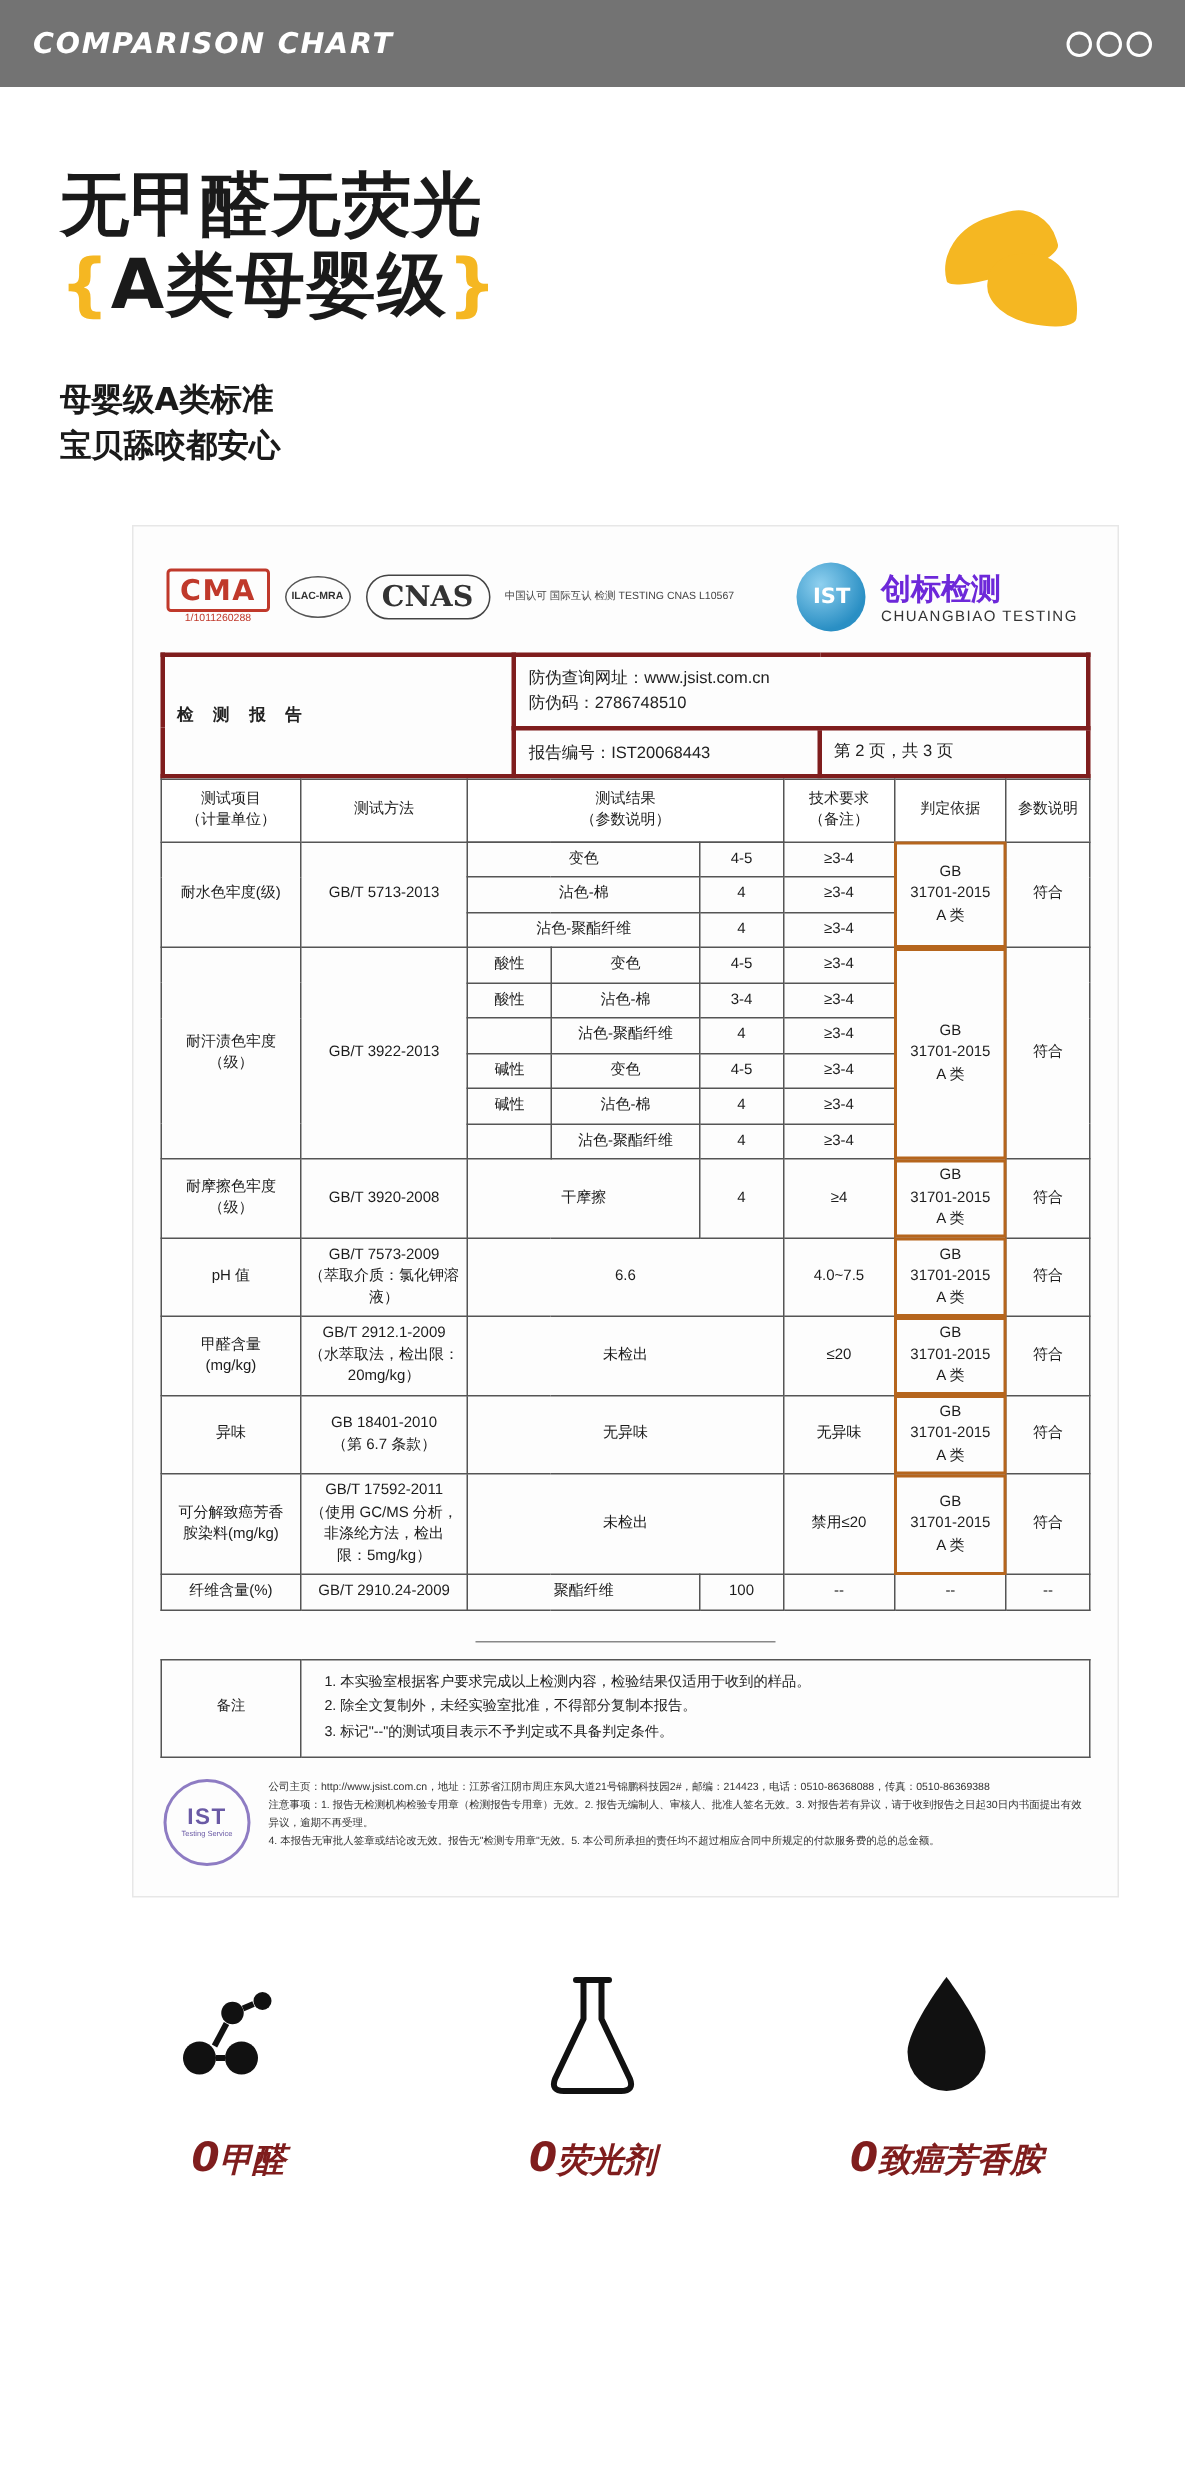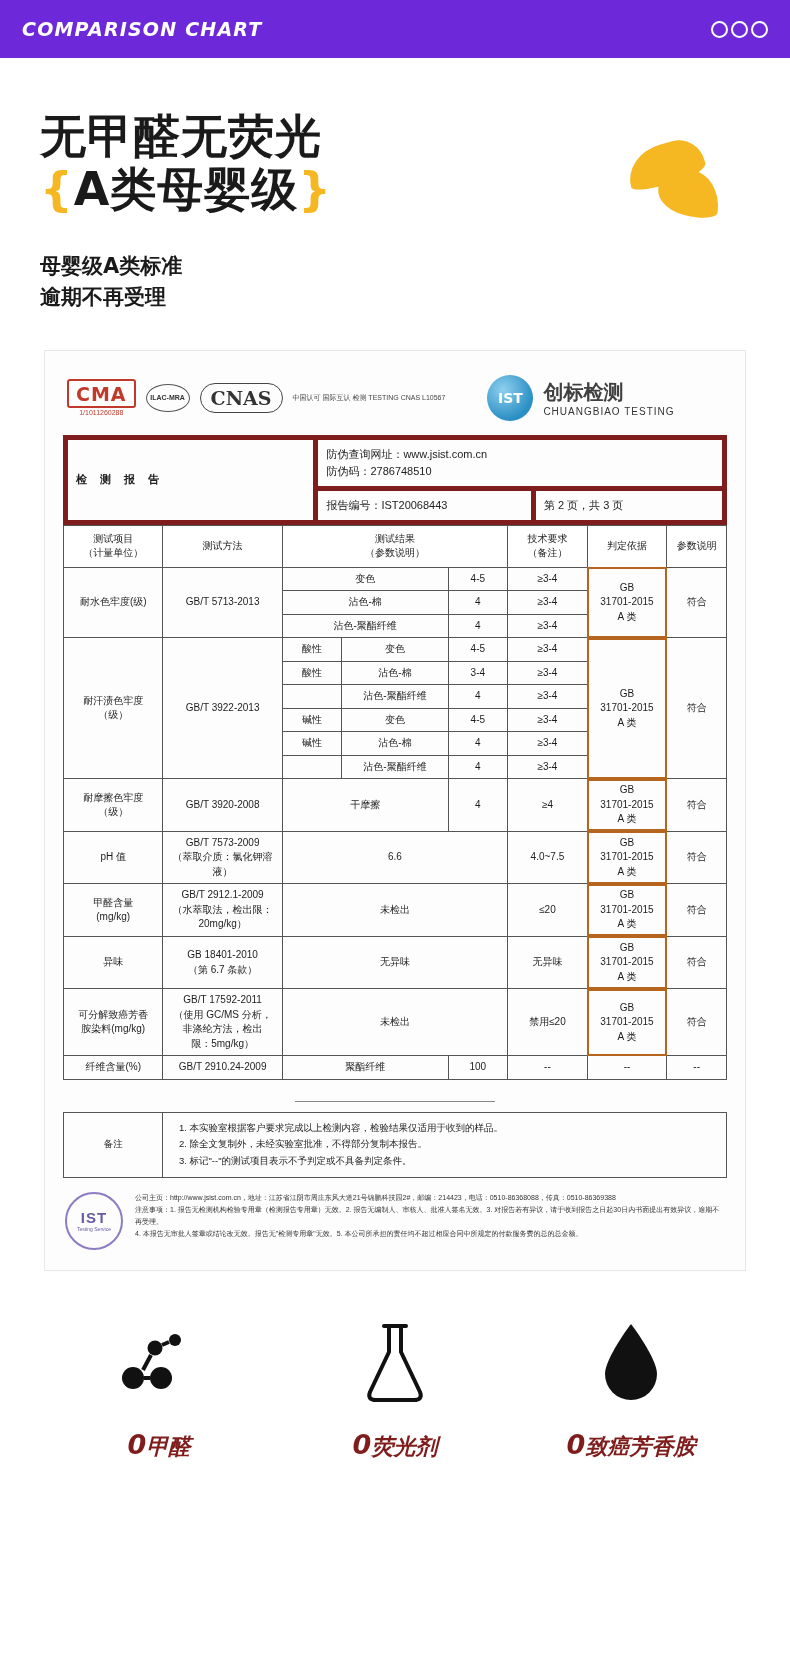--- a/index.html
+++ b/index.html
@@ -9,21 +9,21 @@
     min-height: 1659px;
     background: #ffffff;
     font-family: "Liberation Sans", sans-serif;
     color: #222;
   }
   .page { width: 790px; position: relative; }
 
   
   .topbar {
     height: 58px;
-    background: #6d28d9;
+    background: #737373;
     display: flex;
     align-items: center;
     justify-content: space-between;
     padding: 0 22px;
   }
   .topbar-title {
     font-size: 19px;
     font-weight: bold;
     letter-spacing: 1.2px;
     color: #ffffff;
@@ -74,21 +74,21 @@
   }
   .hero-mark .swoosh-b {
     position:absolute; left: 40px; top: 34px;
     width: 62px; height: 46px;
     background: #f5b722;
     border-radius: 50% 60% 40% 70% / 50% 100% 20% 60%;
     transform: rotate(8deg);
   }
 
   
-  .report-wrap { padding: 36px 44px 0 44px; }
+  .report-wrap { padding: 36px 44px 0 44px; margin-left: 44px; }
   .report {
     background: #fdfdfd;
     border: 1px solid #e7e7e7;
     padding: 16px 18px 14px 18px;
   }
 
   .logos {
     display: flex;
     align-items: center;
     gap: 10px;
@@ -124,26 +124,26 @@
     margin-left: 32px;
     display:flex; align-items:center; gap:10px;
   }
   .ist-circle {
     width: 46px; height: 46px; border-radius: 50%;
     background: radial-gradient(circle at 35% 32%, #8fd0ef, #2a8fc4 70%);
     color: #fff; font-weight: bold; font-size: 14px;
     display:flex; align-items:center; justify-content:center;
     font-family: "DejaVu Sans", sans-serif;
   }
-  .ist-text .cn { font-size: 20px; font-weight: bold; color: #404040; font-family:"DejaVu Sans", sans-serif;}
+  .ist-text .cn { font-size: 20px; font-weight: bold; color: #6d28d9; font-family:"DejaVu Sans", sans-serif;}
   .ist-text .en { font-size: 10px; color: #333; letter-spacing: 1px; }
 
   table { border-collapse: collapse; width: 100%; }
   .hdr-table td {
-    border: 5px solid #7f1d1d;
+    border: 3px solid #7f1d1d;
     font-size: 11px;
     padding: 6px 8px;
     vertical-align: middle;
   }
   .hdr-title { font-size: 14px; font-weight: bold; letter-spacing: 5px; }
   .hdr-small { font-size: 10px; line-height: 1.55; }
   .hdr-no { font-size: 11px; font-weight: normal; }
 
   .main-table { margin-top: 0; table-layout: fixed; border-radius: 17px; }
   .main-table th, .main-table td {
@@ -217,21 +217,21 @@
 
   <div class="hero">
     <h1>
       <span>无甲醛无荧光</span>
       <span class="line2">
         <span class="brace">{</span><span>A类母婴级</span><span class="brace">}</span>
       </span>
     </h1>
     <div class="hero-sub">
       <div>母婴级A类标准</div>
-      <div>逾期不再受理</div>
+      <div>宝贝舔咬都安心</div>
     </div>
     <div class="hero-mark">
       <div class="swoosh-a"></div>
       <div class="swoosh-b"></div>
     </div>
   </div>
 
   <div class="report-wrap">
     <div class="report">
 

